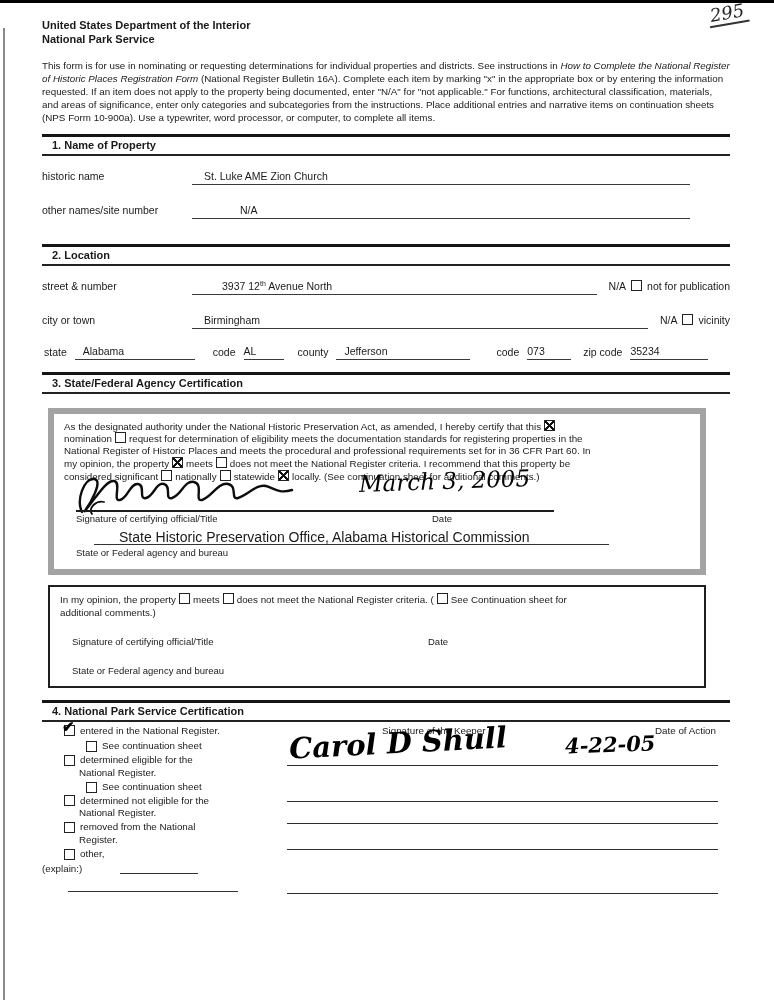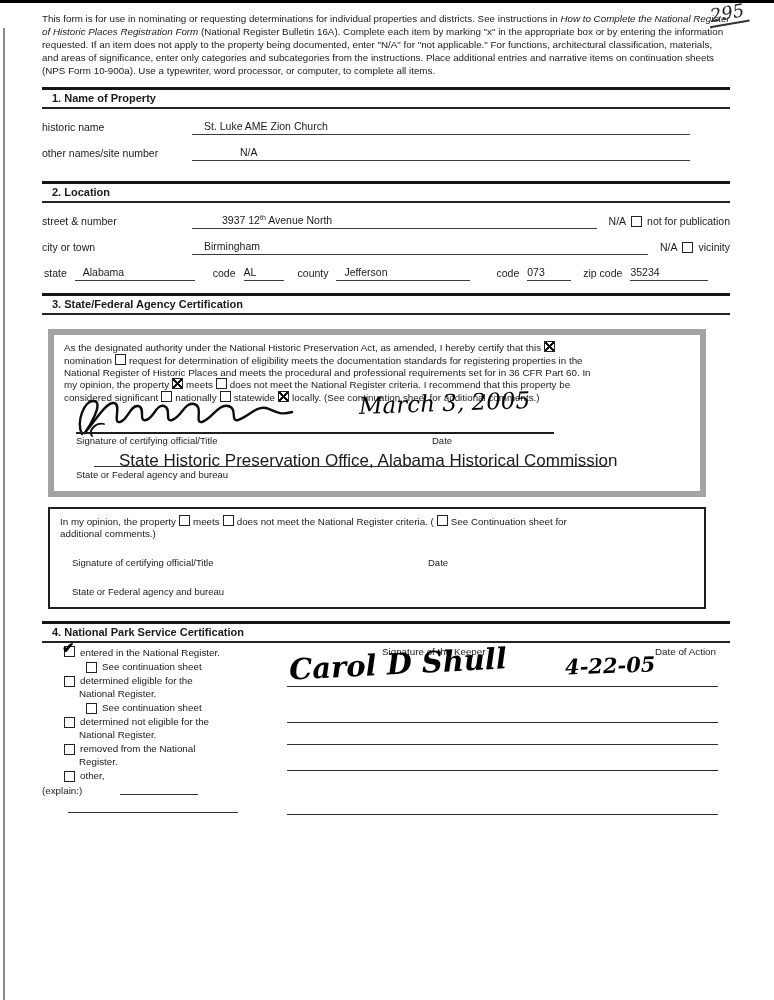--- a/index.html
+++ b/index.html
@@ -13,21 +13,21 @@
 
   .form-meta{display:flex;justify-content:space-between;padding-top:57px;font-size:9.5px;line-height:1.25;}
   .dept{margin-top:18px;font-weight:bold;font-size:11px;line-height:1.3;}
   .big-title{margin-top:15px;font-weight:bold;font-size:17px;line-height:1.18;}
   .instructions{margin-top:12px;font-size:9.8px;line-height:1.33;width:688px;}
   .instructions i{font-style:italic;}
 
   .sec-head{margin-top:10px;border-top:3px solid #151515;border-bottom:2px solid #222;
             font-weight:bold;font-size:11px;padding:2px 0 3px 10px;}
 
-  .frow{display:flex;align-items:flex-end;margin-top:6px;font-size:10.5px;height:20px;}
+  .frow{display:flex;align-items:flex-start;margin-top:14px;font-size:10.5px;height:20px;}
   .flabel{white-space:nowrap;padding-bottom:2px;}
   .lab1{width:150px;}
   .fval{flex:1;border-bottom:1.5px solid #3a3a3a;padding:0 0 2px 12px;white-space:nowrap;}
   .fval.mr40{margin-right:40px;}
   .rgt{white-space:nowrap;margin-left:12px;padding-bottom:2px;display:flex;align-items:center;gap:2px;}
   sup{font-size:7px;vertical-align:4px;}
 
   .cb{display:inline-block;width:9px;height:9px;border:1.3px solid #222;vertical-align:-1px;
       margin:0 3px;background:#fff;flex:none;}
   .cb-x{background-image:linear-gradient(45deg,transparent 42%,#111 42%,#111 58%,transparent 58%),
@@ -44,21 +44,21 @@
             font-size:9.8px;line-height:1.2;}
   .cert-box .cl{white-space:nowrap;}
   .sig-area{position:relative;height:44px;margin-top:2px;}
   .shpo-sig{position:absolute;left:4px;top:-14px;}
   .shpo-date{position:absolute;left:295px;top:-16px;font-family:"DejaVu Serif",serif;font-style:italic;
              font-size:23px;color:#050505;transform:rotate(-2deg);white-space:nowrap;}
   .sig-line{position:absolute;left:12px;width:478px;top:26px;border-bottom:2px solid #1d1d1d;}
   .sig-label{position:absolute;left:12px;top:29px;font-size:9.5px;}
   .date-label{position:absolute;left:368px;top:29px;font-size:9.5px;}
   .agency-area{position:relative;height:35px;}
-  .agency-value{position:absolute;left:55px;top:1px;font-size:17px;white-space:nowrap;}
+  .agency-value{position:absolute;left:55px;top:1px;font-size:14px;white-space:nowrap;}
   .agency-line{position:absolute;left:30px;width:515px;top:16px;border-bottom:1.5px solid #333;}
   .agency-label{position:absolute;left:12px;top:19px;font-size:9.5px;}
 
   .cert-box2{border:2px solid #1f1f1f;margin:10px 24px 0 6px;padding:6px 10px 8px 10px;
              font-size:9.8px;line-height:1.25;}
   .b2-row{position:relative;height:13px;margin-top:17px;font-size:9.5px;}
   .b2-sig{position:absolute;left:12px;}
   .b2-date{position:absolute;left:368px;}
   .b2-agency{position:relative;height:13px;margin-top:16px;font-size:9.5px;}
   .b2-agency span{position:absolute;left:12px;}
@@ -88,20 +88,24 @@
 <body>
 
 <div class="page">
   <div class="top-strip"></div>
   <div class="scan-edge"></div>
   <div class="page-num">295</div>
 
   <div class="content">
 
 
+    <div class="dept">
+      <div>United States Department of the Interior</div>
+      <div>National Park Service</div>
+    </div>
 
 
     <div class="instructions"><span>This form is for use in nominating or requesting determinations for individual properties and districts.  See instructions in </span><i>How to Complete the National Register of Historic Places Registration Form</i><span> (National Register Bulletin 16A).  Complete each item by marking "x" in the appropriate box or by entering the information requested.  If an item does not apply to the property being documented, enter "N/A" for "not applicable."  For functions, architectural classification, materials, and areas of significance, enter only categories and subcategories from the instructions. Place additional entries and narrative items on continuation sheets (NPS Form 10-900a).  Use a typewriter, word processor, or computer, to complete all items.</span></div>
 
     <div class="sec-head">1.  Name of Property</div>
     <div class="frow">
       <span class="flabel lab1">historic name</span>
       <span class="fval mr40">St. Luke AME Zion Church</span>
     </div>
     <div class="frow">

